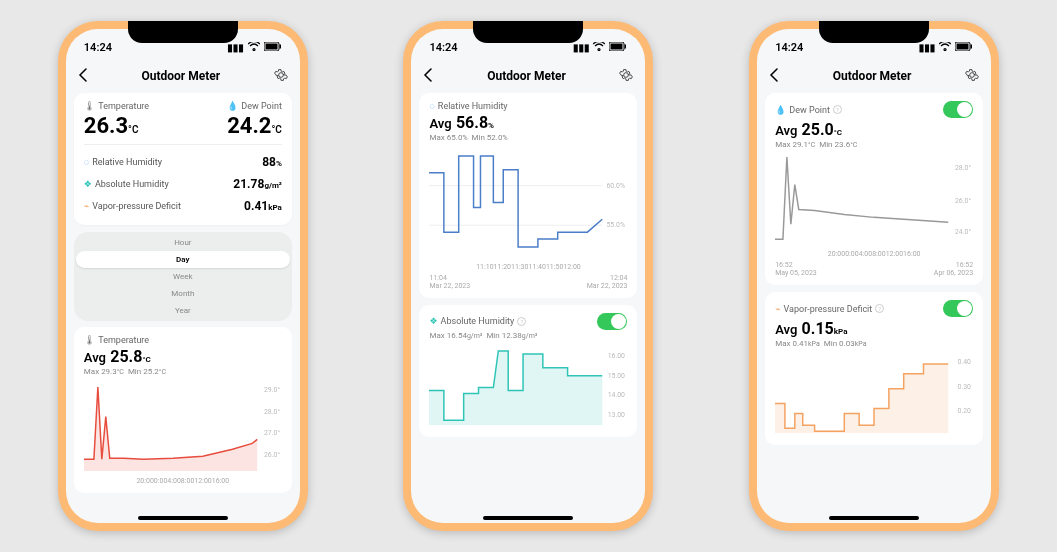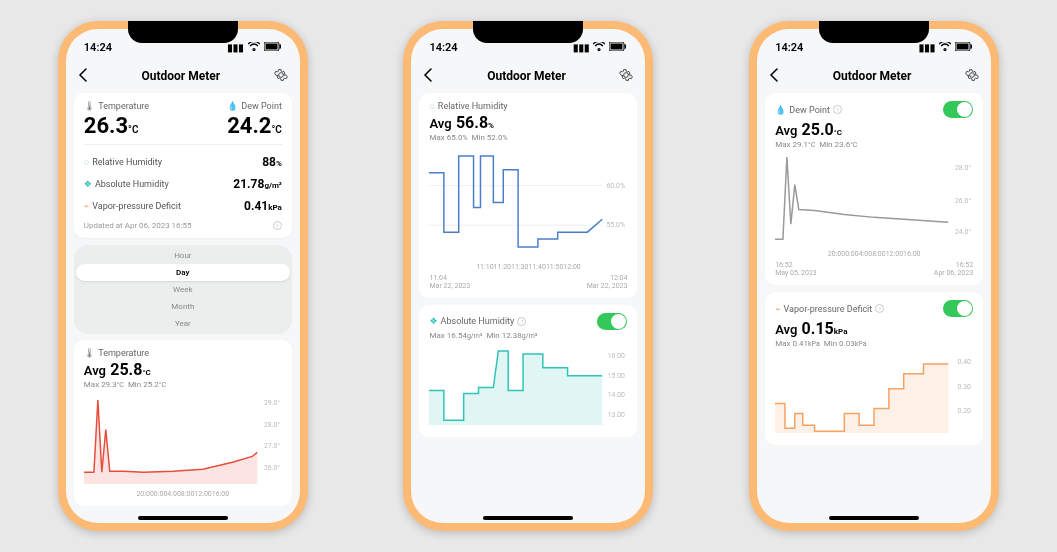--- a/index.html
+++ b/index.html
@@ -206,24 +206,20 @@
             </span>
           <span class="val"><span>21.78</span><small>g/m³</small></span>
         </div>
         <div class="read-row">
           <span class="lbl">
               <span style="color:#f4a261">⌁</span>
               <span>Vapor-pressure Deficit</span>
             </span>
           <span class="val"><span>0.41</span><small>kPa</small></span>
         </div>
-        <div class="updated">
-          <span>Updated at Apr 06, 2023 16:55</span>
-          <span class="info-circle">?</span>
-        </div>
       </div>
       <div class="seg">
         <div class="seg-item">Hour</div>
         <div class="seg-item active">Day</div>
         <div class="seg-item">Week</div>
         <div class="seg-item">Month</div>
         <div class="seg-item">Year</div>
       </div>
       <div class="chart-card">
         <div class="chart-head">

